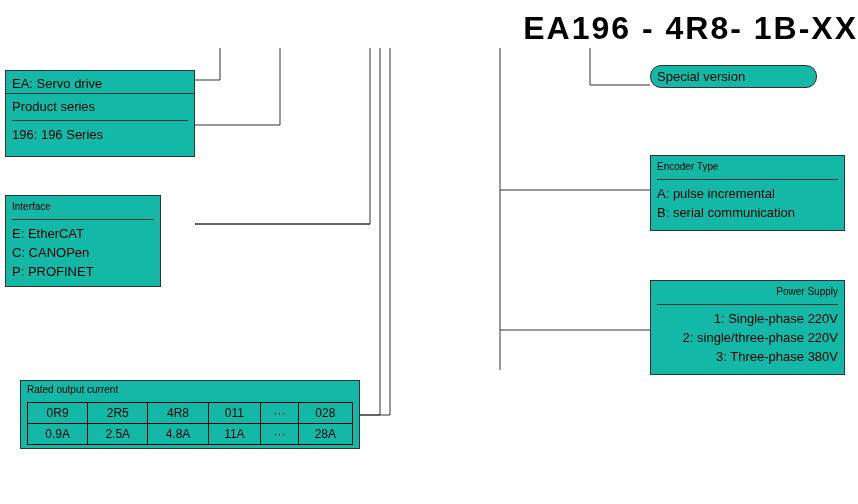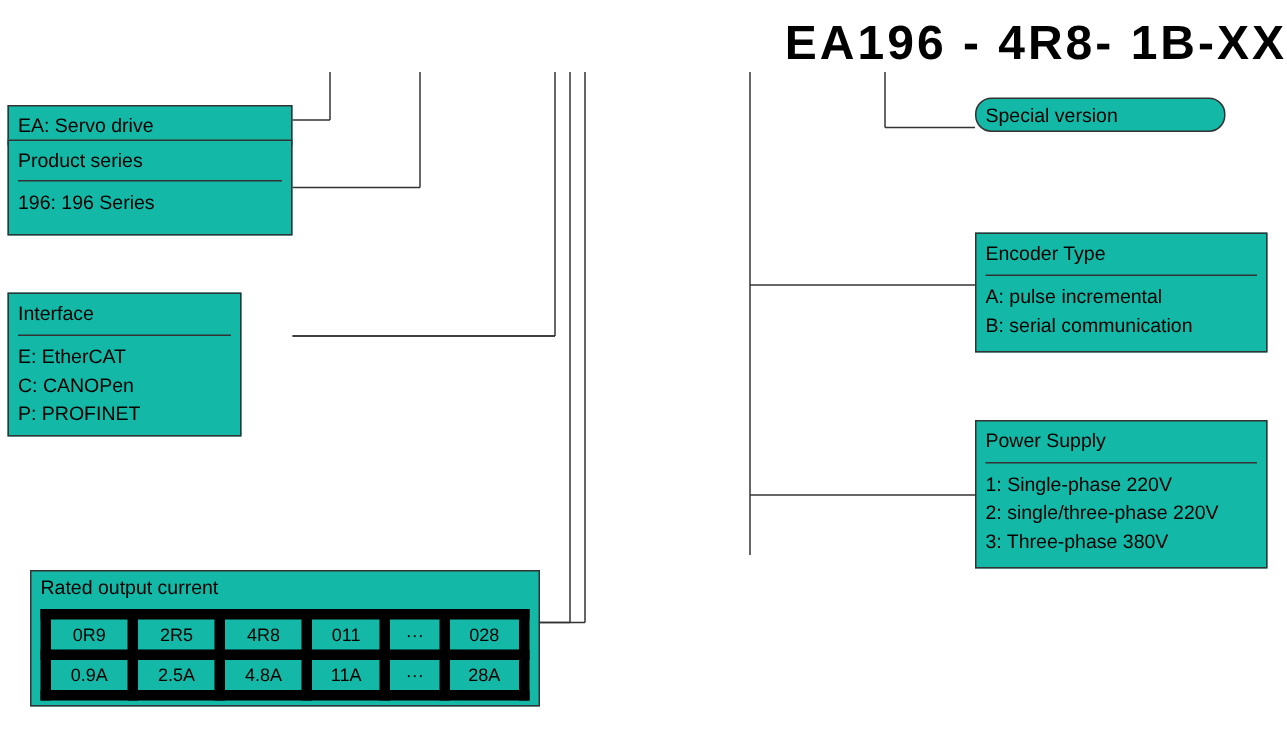--- a/index.html
+++ b/index.html
@@ -70,39 +70,40 @@
     }
     .box-encoder {
       left: 650px; top: 155px;
       width: 195px;
       padding-bottom: 8px;
     }
     .box-power {
       left: 650px; top: 280px;
       width: 195px;
       padding-bottom: 8px;
+      text-align: right;
     }
 
     .row { display: block; padding: 2px 0; }
     .divider { border-top: 1px solid #333; margin: 4px 0; }
 
     
     table.current-table {
       width: 100%;
       border-collapse: collapse;
       margin-top: 4px;
     }
     table.current-table td {
-      border: 7px solid #000000;
+      border: 1px solid #000000;
       text-align: center;
       padding: 3px 4px;
       font-size: 12px;
     }
     .section-label {
-      font-size: 13px;
+      font-size: 10px;
       padding-bottom: 3px;
     }
   </style>
 </head>
 <body>
 
 <div class="title">EA196   -   4R8-  1B-XX</div>
 
 <svg class="svg-overlay">
 

